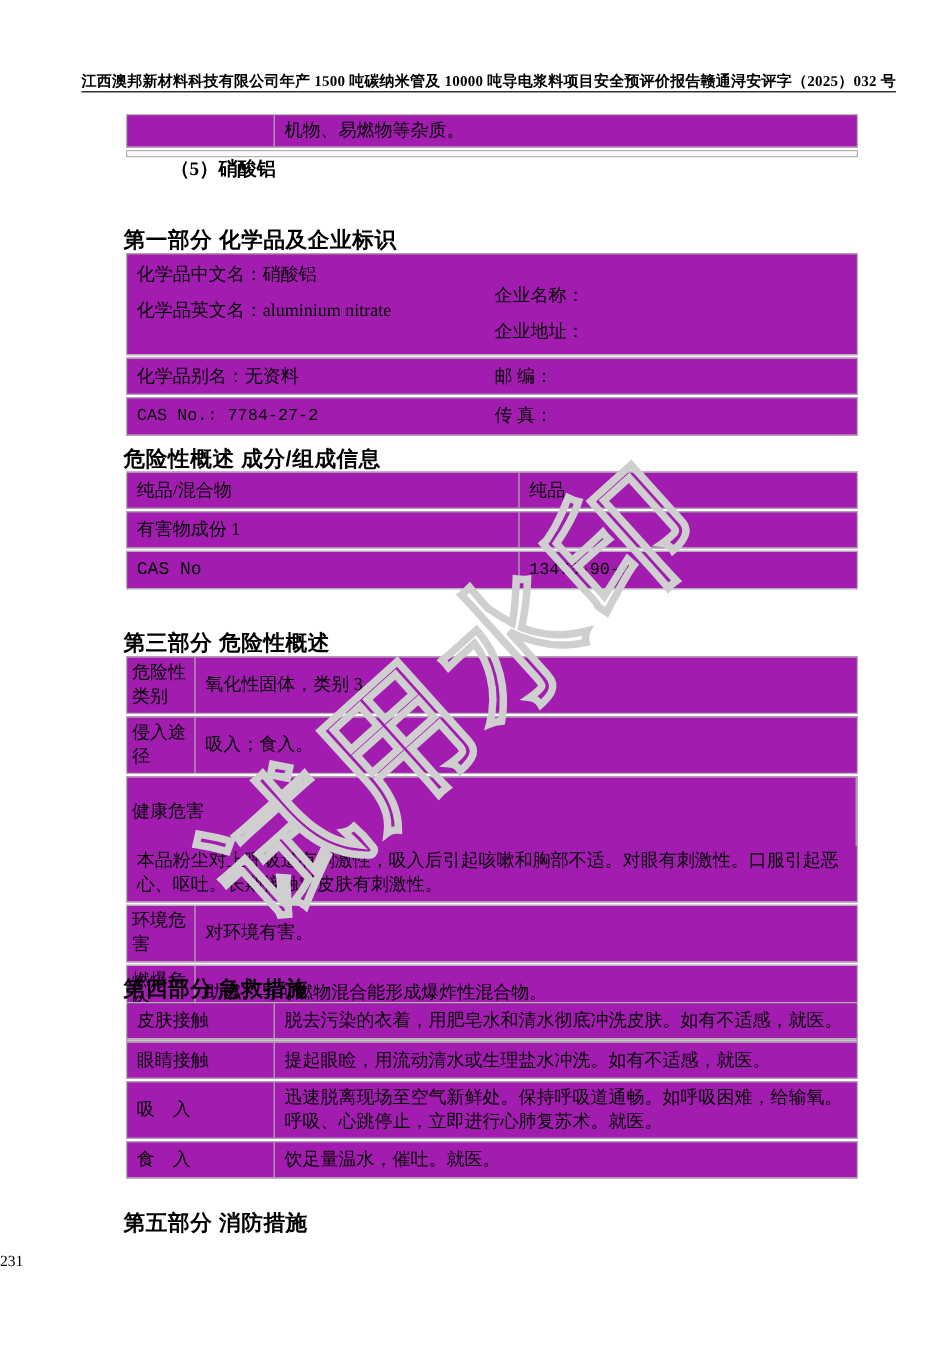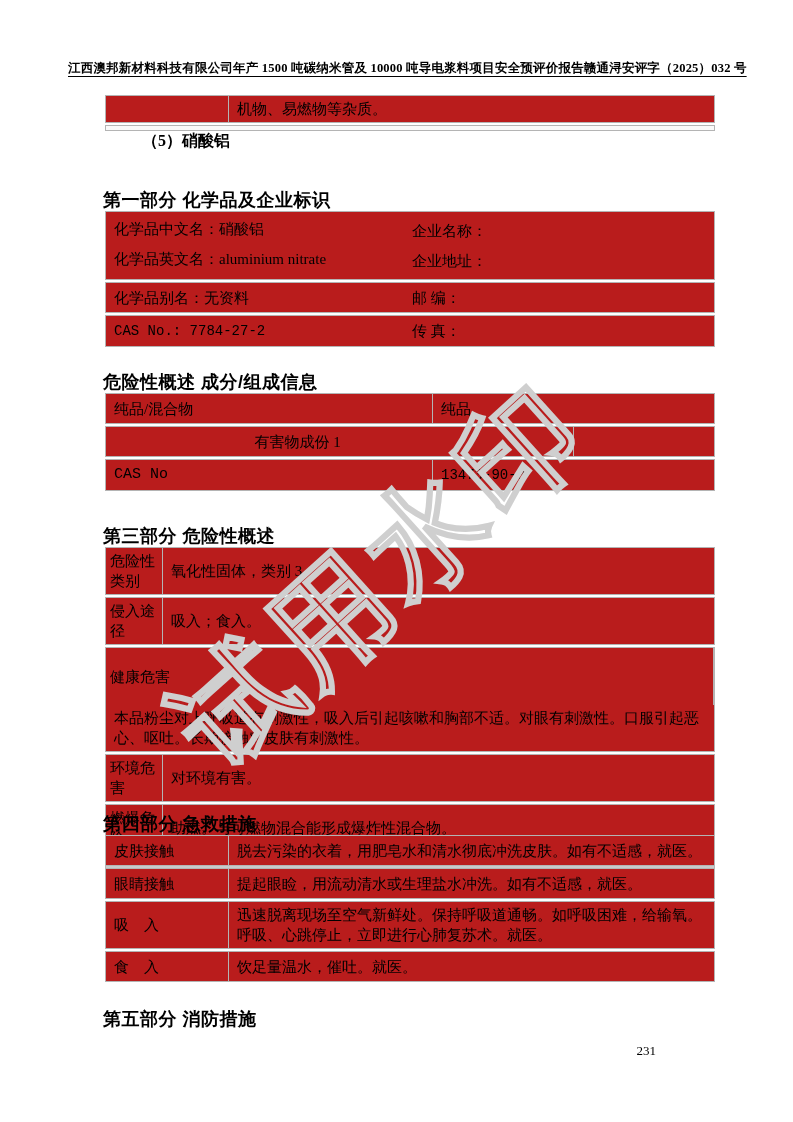--- a/index.html
+++ b/index.html
@@ -19,35 +19,35 @@
     font-family:"Liberation Sans","DejaVu Sans",sans-serif;
     font-size:18px; font-weight:bold; letter-spacing:0.5px;
   }
   .subhead {
     position:absolute; left:142px; top:131px;
     font-size:16px; font-weight:bold;
   }
   .tbl { position:absolute; left:105px; width:610px; }
   .trow {
     display:flex; align-items:center; box-sizing:border-box;
-    border:1px solid #b4b4b4; background:#b91c1c; margin-top:2px;justify-content:center;
+    border:1px solid #b4b4b4; background:#a21caf; margin-top:2px;
   }
   .trow:first-child { margin-top:0; }
   .tc {
     box-sizing:border-box; padding:3px 8px;
     font-size:15px; line-height:20px;
   }
   .tc-grow { flex:1 1 auto; }
   .div-r { border-right:1px solid #b4b4b4; align-self:stretch; display:flex; align-items:center; }
   .two-line div { line-height:30px; }
   .band { box-sizing:border-box; height:18px; background:#c9c9c9; border:1px solid #b4b4b4; margin-top:2px; }
   .strip { box-sizing:border-box; height:6px; background:#fafafa; border:1px solid #b4b4b4; margin-top:2px; }
   .page-num {
     position:absolute; top:1043px; left:0; width:656px;
-    text-align:right; font-size:13px;
+    text-align:left; font-size:13px;
   }
   .watermark-svg { position:absolute; top:0; left:0; pointer-events:none; z-index:9; }
 </style>
 </head>
 <body>
 
 <div class="page">
 
   <div class="doc-header">江西澳邦新材料科技有限公司年产 1500 吨碳纳米管及 10000 吨导电浆料项目安全预评价报告赣通浔安评字（2025）032 号</div>
 
@@ -61,21 +61,21 @@
 
   <div class="subhead">（5）硝酸铝</div>
 
   <div class="sec-title" style="top:188px;">第一部分 化学品及企业标识</div>
   <div class="tbl" style="top:211px;">
     <div class="trow" style="min-height:60px; align-items:stretch;">
       <div class="tc two-line" style="flex:0 0 298px; padding-top:2px;">
         <div>化学品中文名：硝酸铝</div>
         <div>化学品英文名：aluminium nitrate</div>
       </div>
-      <div class="tc two-line tc-grow" style="padding-top:4px;">
+      <div class="tc two-line tc-grow" style="padding-top:20px;">
         <div>企业名称：</div>
         <div>企业地址：</div>
       </div>
     </div>
     <div class="trow" style="min-height:31px;">
       <div class="tc" style="flex:0 0 298px;">化学品别名：无资料</div>
       <div class="tc tc-grow">邮 编：</div>
     </div>
     <div class="trow" style="min-height:32px;">
       <div class="tc" style="flex:0 0 298px; font-family:'Liberation Mono','DejaVu Sans Mono',monospace; font-size:14px;">CAS No.: 7784-27-2</div>

